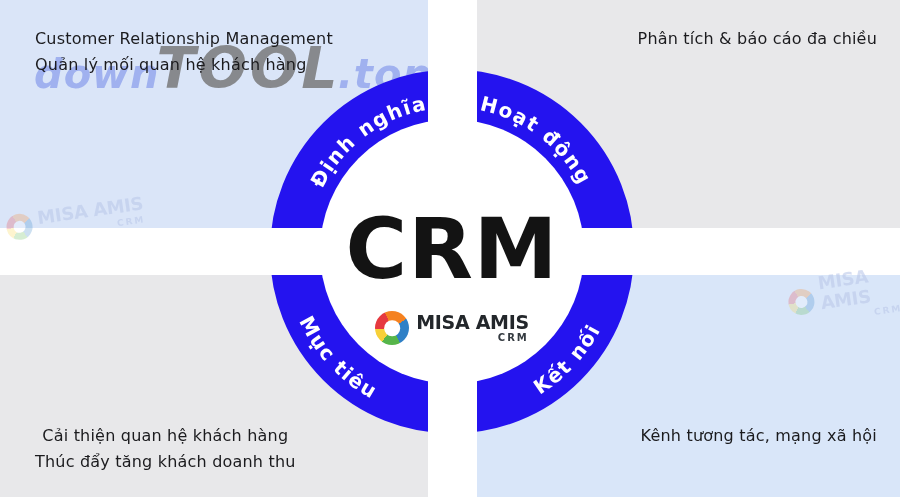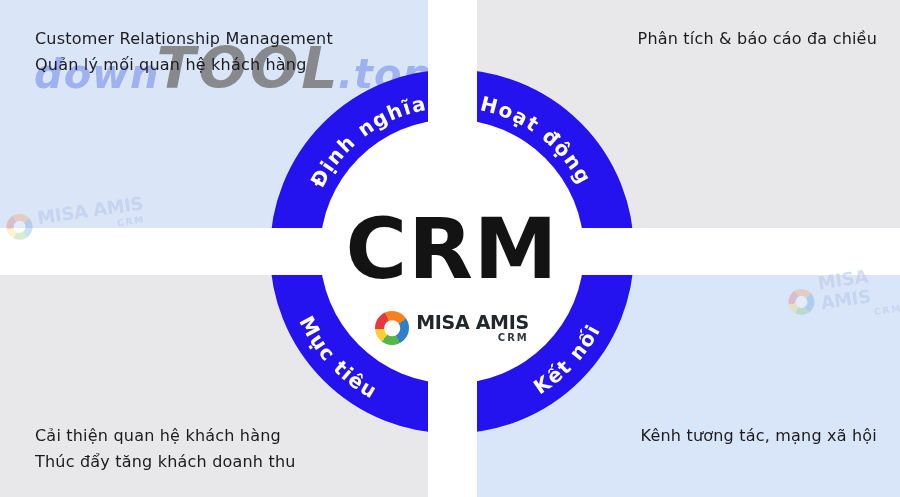--- a/index.html
+++ b/index.html
@@ -26,21 +26,21 @@
   .wm-tool .p1,.wm-tool .p3{font-size:40px;color:#96a9ee;opacity:.85;letter-spacing:1px;}
   .wm-tool .p2{font-size:57px;color:#737373;opacity:.8;letter-spacing:3px;margin:5px -3px;}
 
   
   .qtext{
     position:absolute;z-index:3;font-size:16px;line-height:26px;
     color:#1b1b1e;letter-spacing:.2px;font-weight:500;
   }
   #t-tl{left:35px;top:26px;text-align:left;}
   #t-tr{right:23px;top:26px;text-align:right;}
-  #t-bl{left:35px;top:423px;text-align:left;}
+  #t-bl{left:35px;top:423px;text-align:center;}
   #t-br{right:23px;top:423px;text-align:left;}
 
   
   #ring-svg{position:absolute;left:0;top:0;z-index:4;pointer-events:none;}
   .arc-label{
     font-family:"DejaVu Sans","Liberation Sans",sans-serif;
     font-size:20px;font-weight:bold;fill:#ffffff;letter-spacing:1.5px;
   }
 
   

